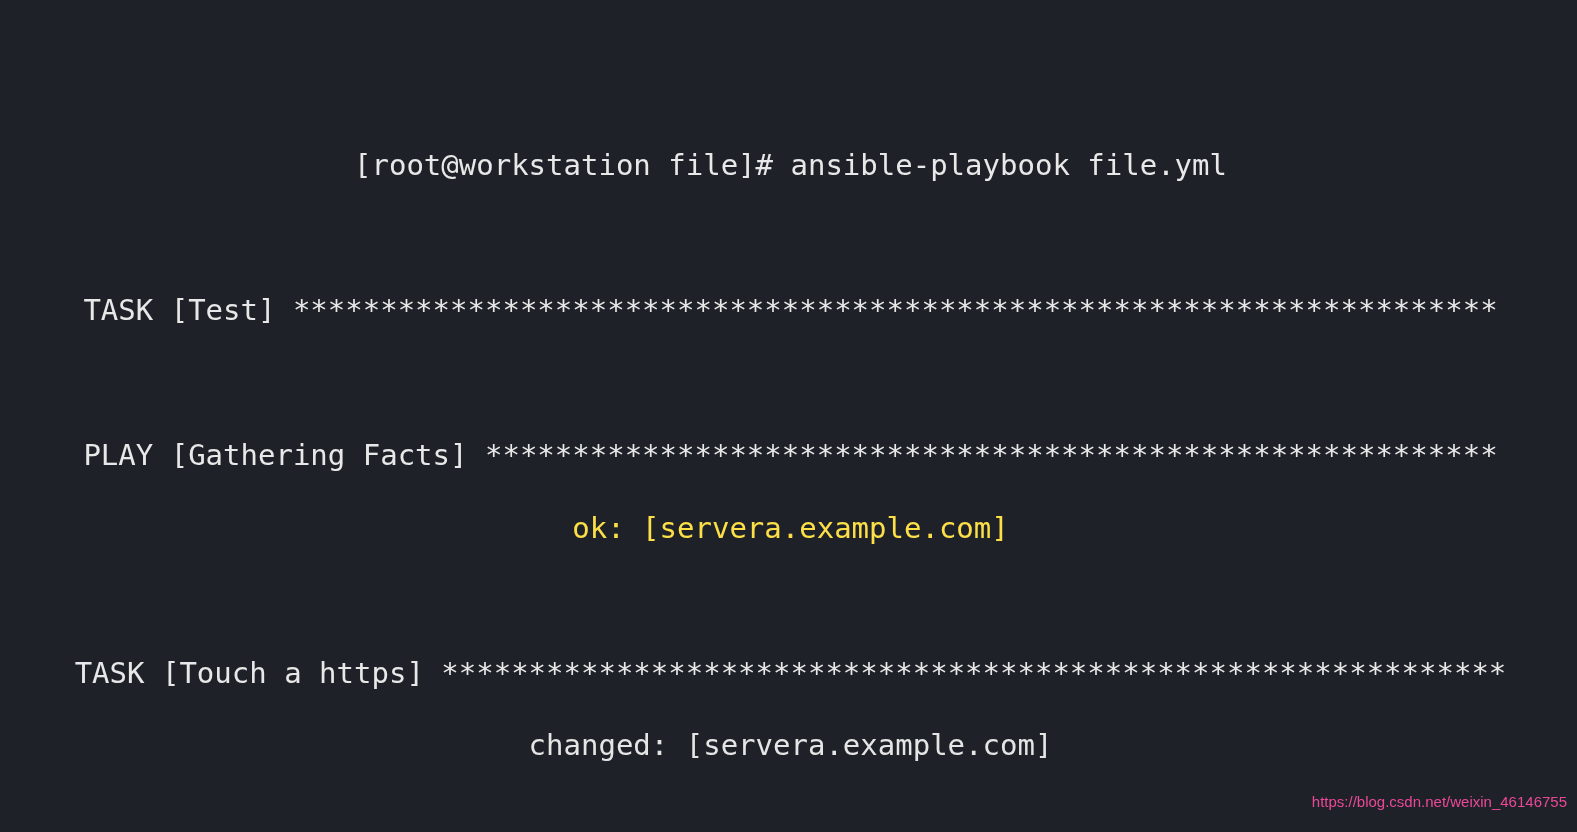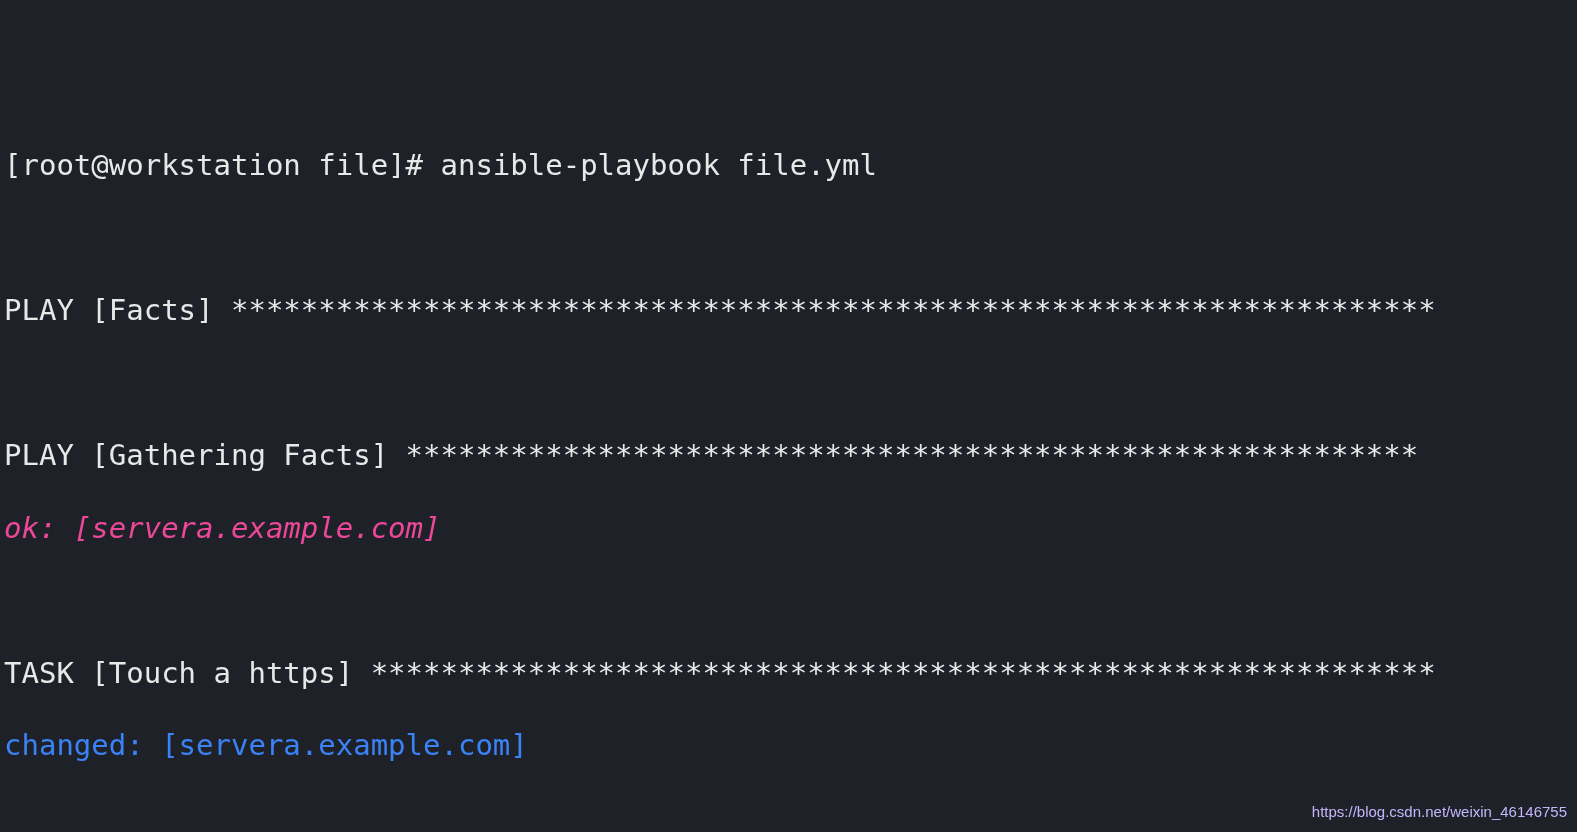--- a/index.html
+++ b/index.html
@@ -17,50 +17,50 @@
       width: 1577px;
       height: 832px;
       overflow: hidden;
       position: relative;
       white-space: pre-wrap;
       word-break: break-all;
     }
     .line {
       white-space: pre-wrap;
       word-break: break-all;
+      text-align: center;
     }
     .ok-green {
-      color: #ec4899;
-      font-style: italic;
+      color: #fde047;
     }
     .changed-yellow {
-      color: #3b82f6;
+      color: #e5e5e5;
     }
     .watermark {
       position: absolute;
-      bottom: 10px;
+      bottom: 20px;
       right: 10px;
       font-size: 15px;
-      color: #c4b5fd;
+      color: #ec4899;
       font-family: Arial, sans-serif;
       white-space: nowrap;
       margin-left: 28px;
     }
     .blank {
       height: 1.25em;
     }
   </style>
 </head>
 <body>
 
 
 
 <div class="line">[root@workstation file]# ansible-playbook file.yml</div>
 <div class="blank"></div>
-<div class="line">PLAY [Facts] *********************************************************************</div>
+<div class="line">TASK [Test] *********************************************************************</div>
 <div class="blank"></div>
 <div class="line">PLAY [Gathering Facts] **********************************************************</div>
 <div class="line ok-green">ok: [servera.example.com]</div>
 <div class="blank"></div>
 <div class="line">TASK [Touch a https] *************************************************************</div>
 <div class="line changed-yellow">changed: [servera.example.com]</div>
 <div class="blank"></div>
 
 
 

